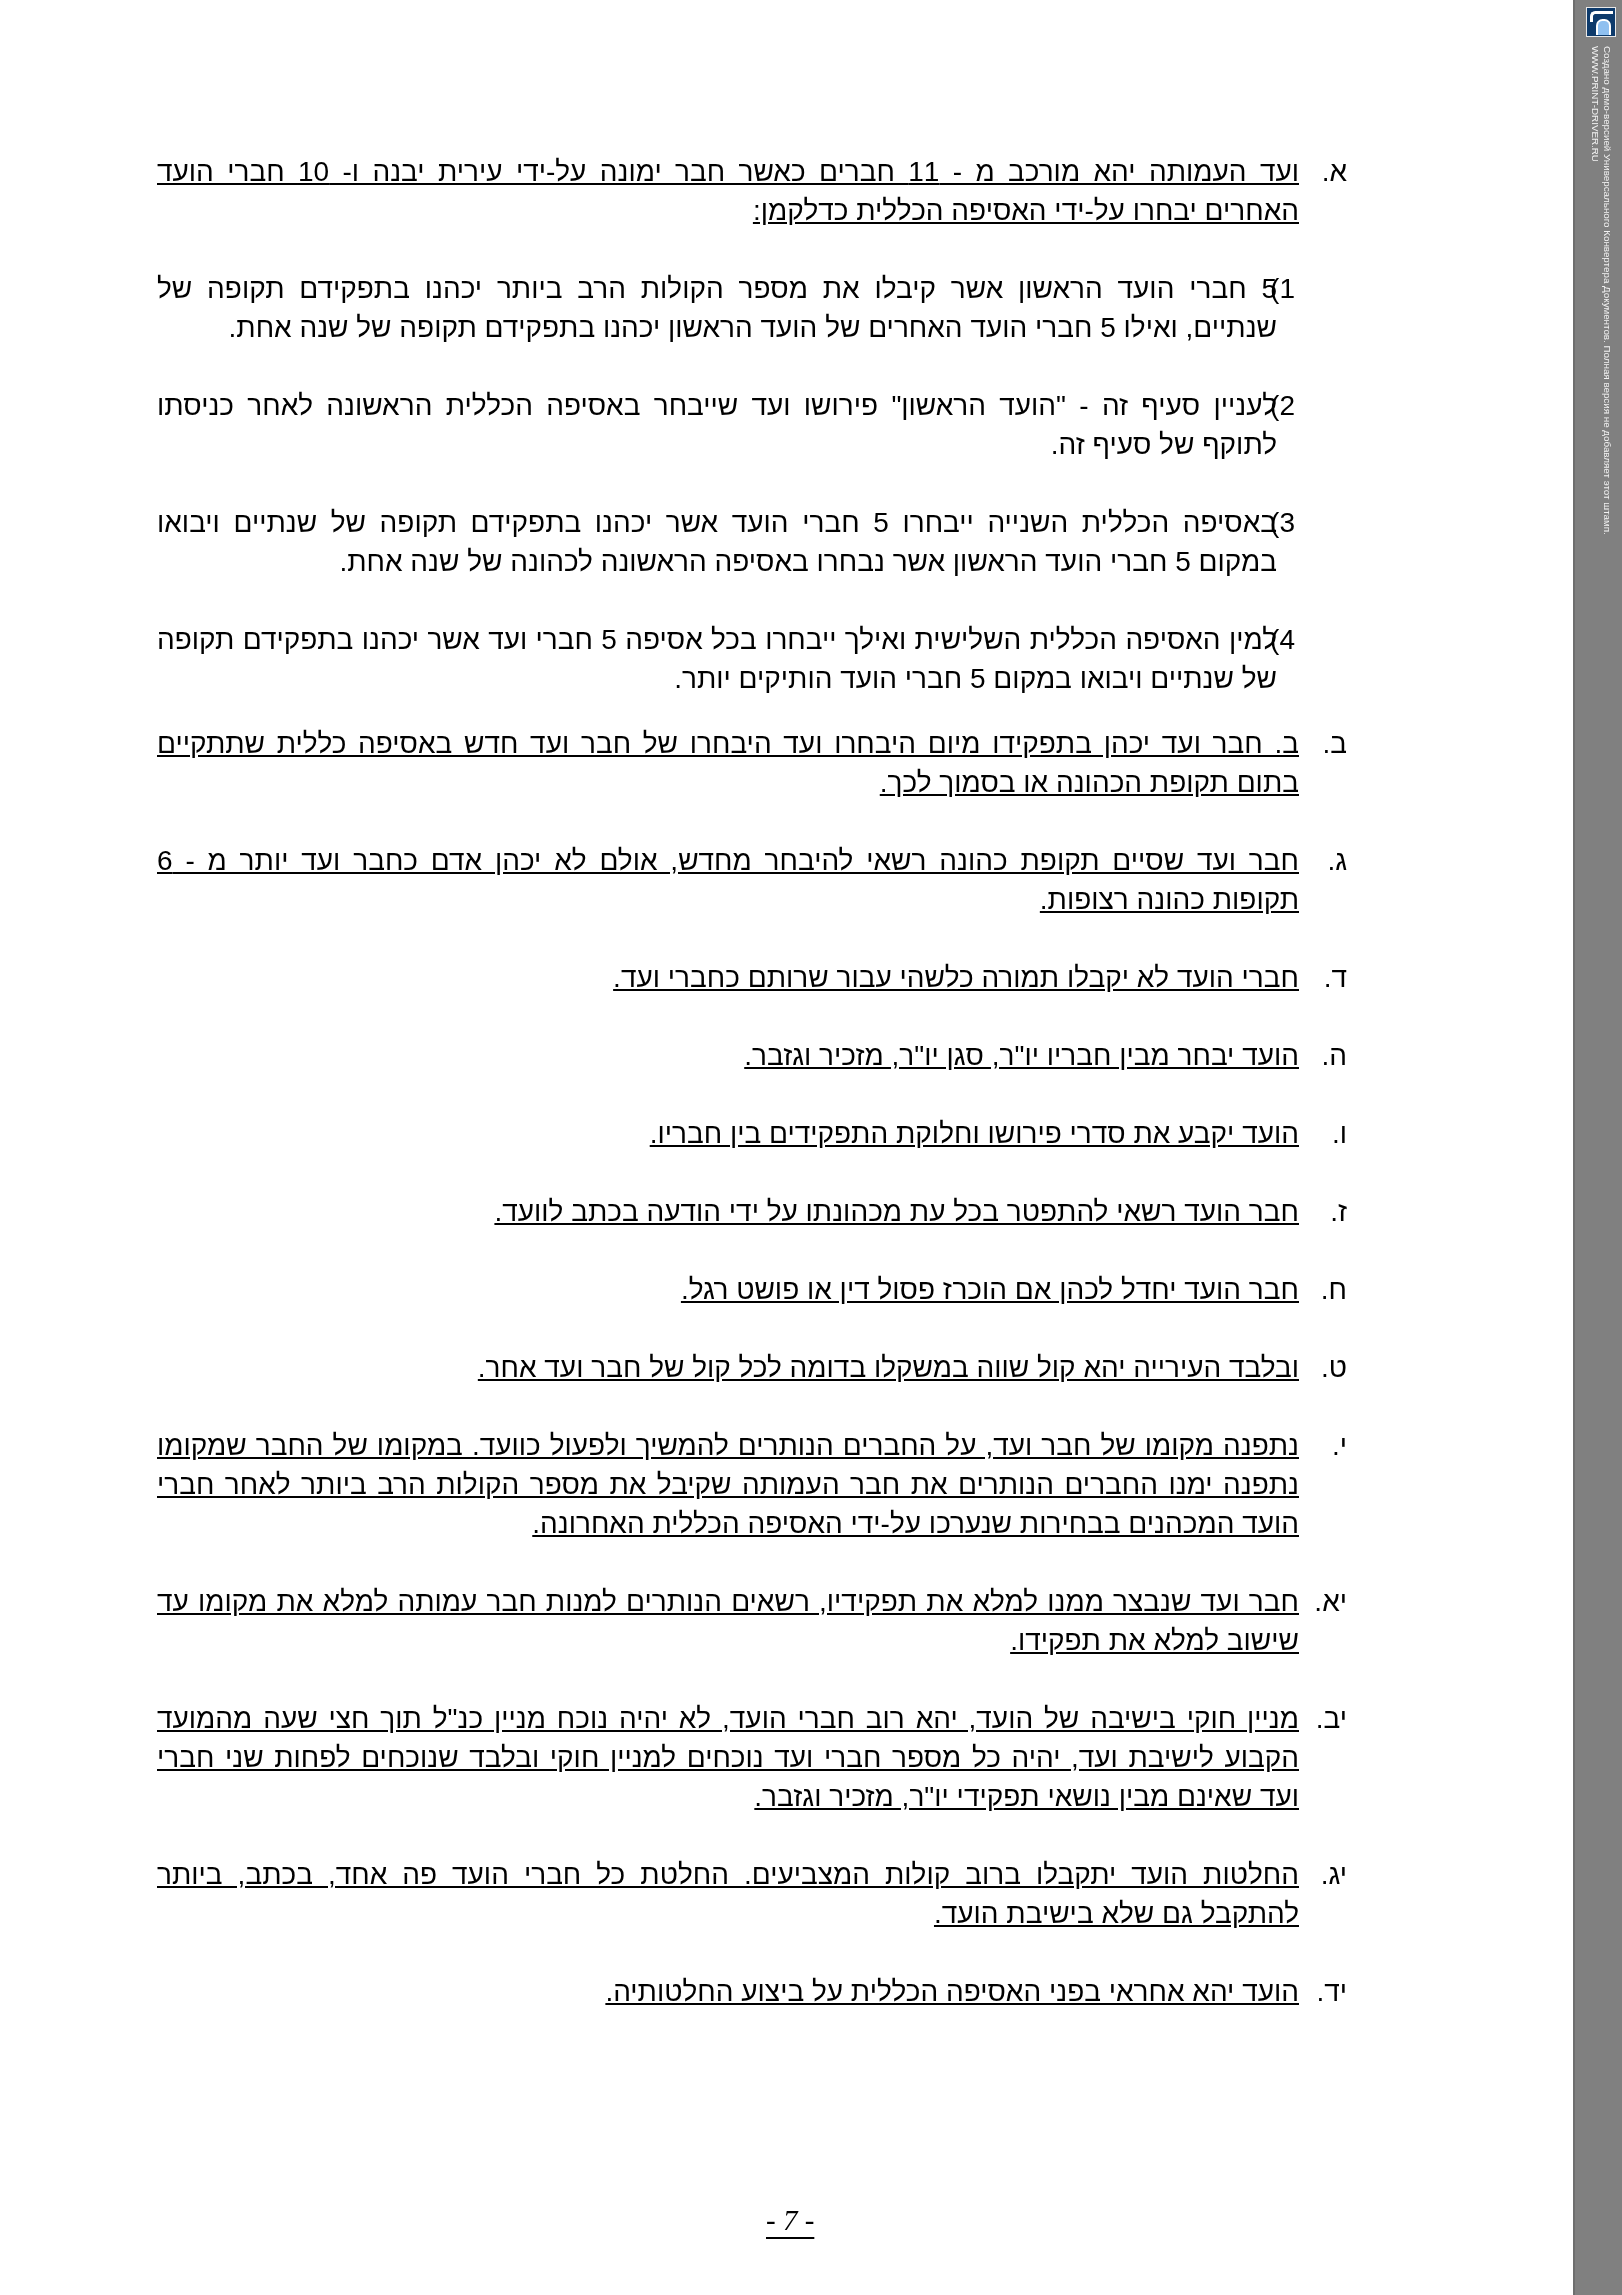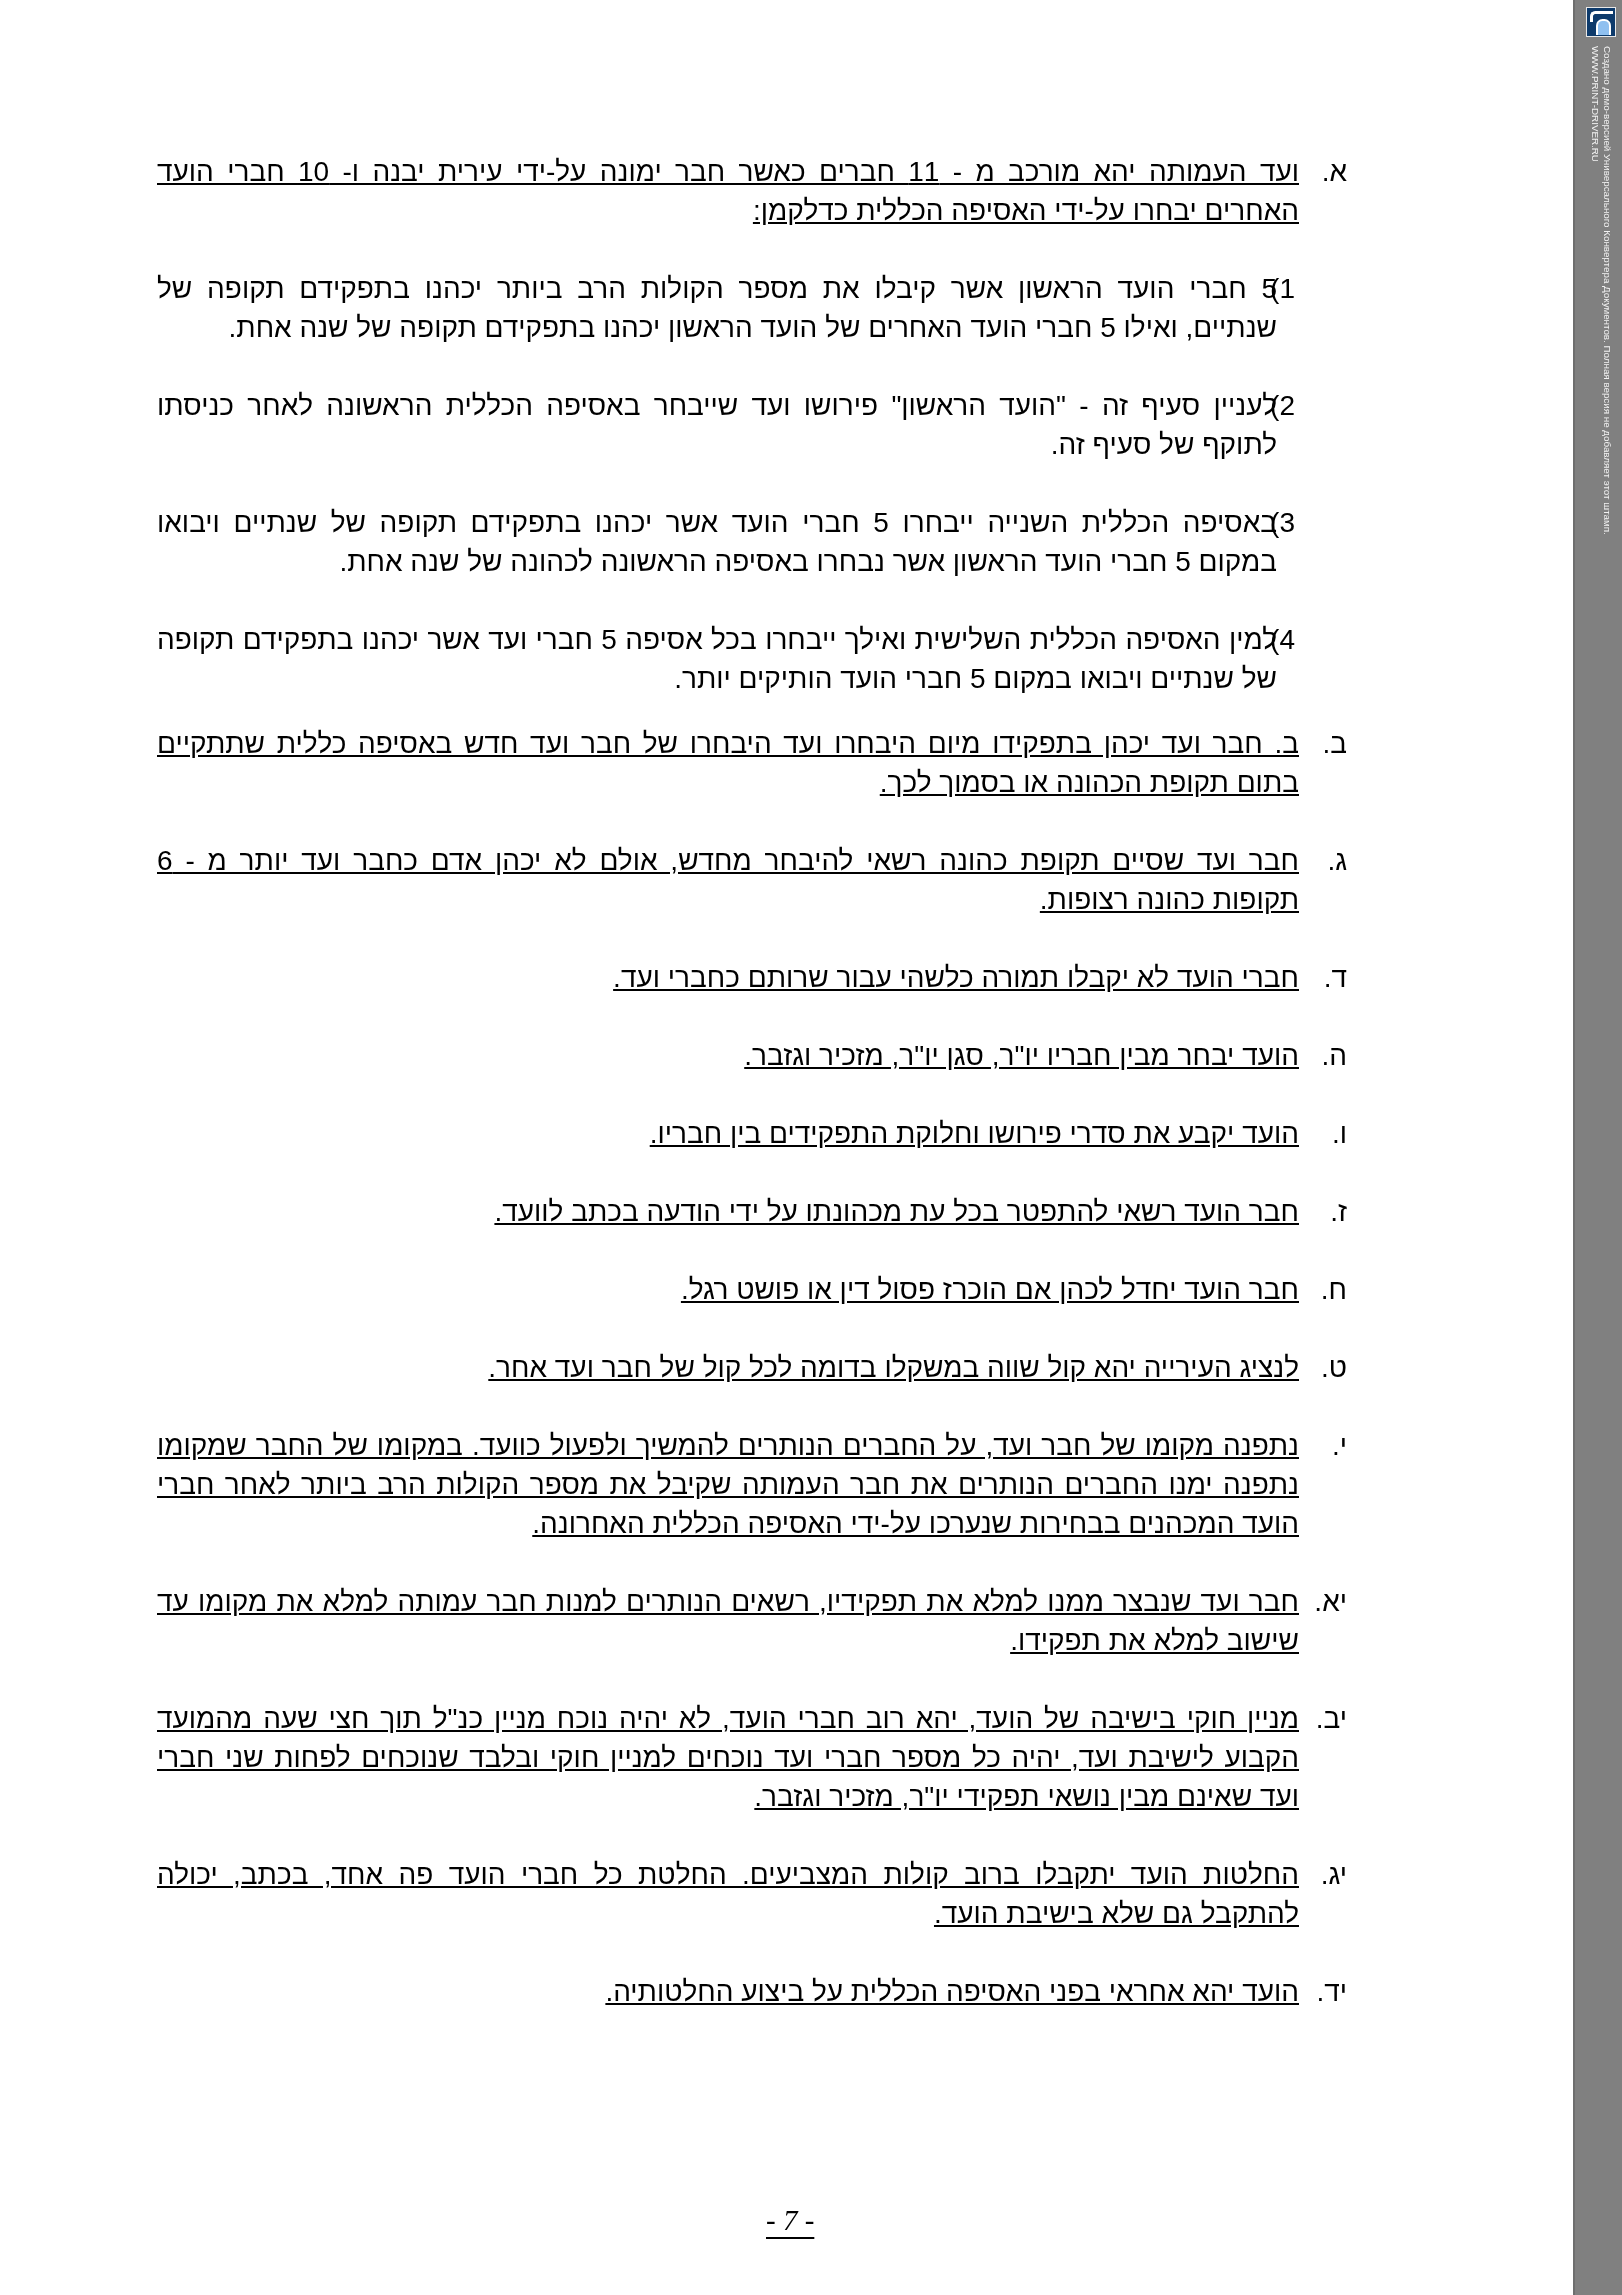--- a/index.html
+++ b/index.html
@@ -90,37 +90,37 @@
     <div class="item">
       <span class="lbl">ז.</span>
       <div class="txt">חבר הועד רשאי להתפטר בכל עת מכהונתו על ידי הודעה בכתב לוועד.</div>
     </div>
     <div class="item">
       <span class="lbl">ח.</span>
       <div class="txt">חבר הועד יחדל לכהן אם הוכרז פסול דין או פושט רגל.</div>
     </div>
     <div class="item">
       <span class="lbl">ט.</span>
-      <div class="txt">לנציג העירייה יהא קול שווה במשקלו בדומה לכל קול של חבר ועד אחר.</div>
+      <div class="txt">ובלבד העירייה יהא קול שווה במשקלו בדומה לכל קול של חבר ועד אחר.</div>
     </div>
     <div class="item">
       <span class="lbl">י.</span>
       <div class="txt">נתפנה מקומו של חבר ועד, על החברים הנותרים להמשיך ולפעול כוועד. במקומו של החבר שמקומו נתפנה ימנו החברים הנותרים את חבר העמותה שקיבל את מספר הקולות הרב ביותר לאחר חברי הועד המכהנים בבחירות שנערכו על-ידי האסיפה הכללית האחרונה.</div>
     </div>
     <div class="item">
       <span class="lbl">יא.</span>
       <div class="txt">חבר ועד שנבצר ממנו למלא את תפקידיו, רשאים הנותרים למנות חבר עמותה למלא את מקומו עד שישוב למלא את תפקידו.</div>
     </div>
     <div class="item">
       <span class="lbl">יב.</span>
       <div class="txt">מניין חוקי בישיבה של הועד, יהא רוב חברי הועד, לא יהיה נוכח מניין כנ"ל תוך חצי שעה מהמועד הקבוע לישיבת ועד, יהיה כל מספר חברי ועד נוכחים למניין חוקי ובלבד שנוכחים לפחות שני חברי ועד שאינם מבין נושאי תפקידי יו"ר, מזכיר וגזבר.</div>
     </div>
     <div class="item">
       <span class="lbl">יג.</span>
-      <div class="txt">החלטות הועד יתקבלו ברוב קולות המצביעים. החלטת כל חברי הועד פה אחד, בכתב, יכולה להתקבל גם שלא בישיבת הועד.</div>
+      <div class="txt">החלטות הועד יתקבלו ברוב קולות המצביעים. החלטת כל חברי הועד פה אחד, בכתב, ביותר להתקבל גם שלא בישיבת הועד.</div>
     </div>
     <div class="item">
       <span class="lbl">יד.</span>
       <div class="txt">הועד יהא אחראי בפני האסיפה הכללית על ביצוע החלטותיה.</div>
     </div>
   </div>
 
   <div class="pagenum">- 7 -</div>
 </div>
 

